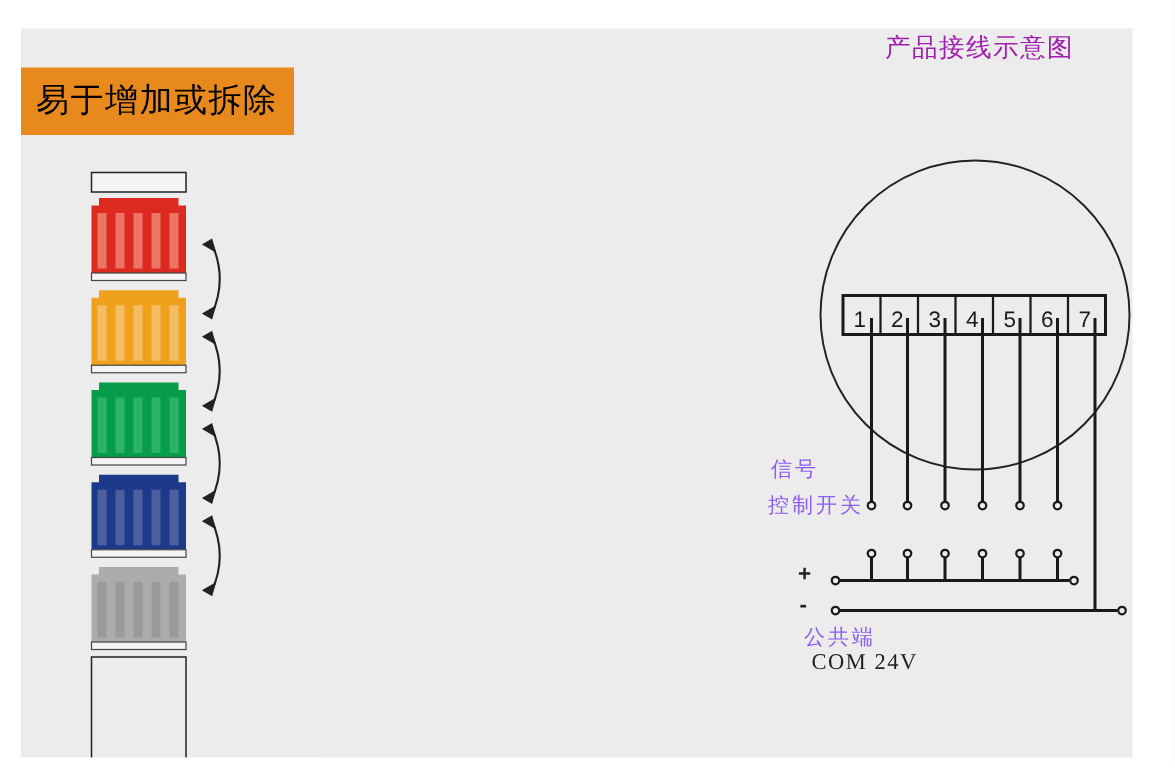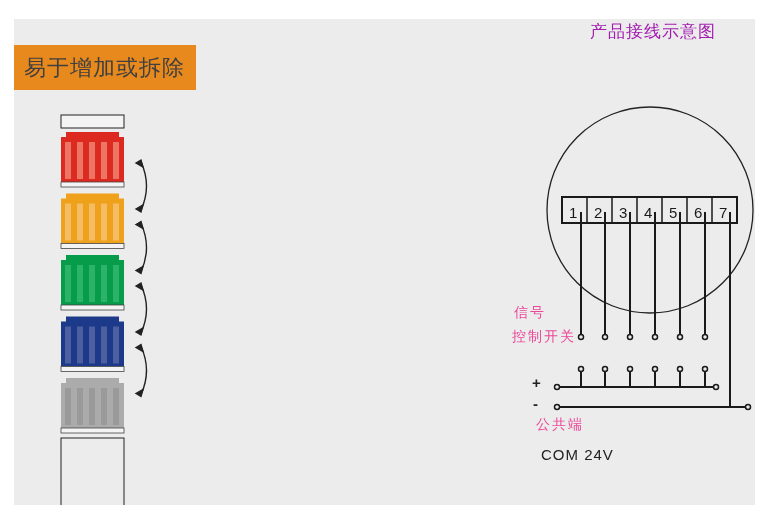--- a/index.html
+++ b/index.html
@@ -1,24 +1,24 @@
 <!DOCTYPE html>
 <html><head>
 <meta charset="utf-8">
 <style>
   html, body { margin: 0; padding: 0; background: #ffffff; }
   body { width: 783px; height: 514px; position: relative; overflow: hidden;
          font-family: "DejaVu Sans", "Liberation Sans", sans-serif; }
   .panel { position: absolute; left: 14px; top: 19px; width: 741px; height: 486px; background: #ececec; }
   .banner { position: absolute; left: 14px; top: 45px; width: 182px; height: 45px;
-            background: #e8891d; color: #404040; font-size: 22px; line-height: 45px;
+            background: #e8891d; color: #000000; font-size: 22px; line-height: 45px;
             padding-left: 10px; box-sizing: border-box; letter-spacing: 1px; }
   .title { position: absolute; left: 590px; top: 20px; font-size: 17px; color: #a21caf; letter-spacing: 1px; }
   svg { position: absolute; left: 0; top: 0; }
-  .lbl { position: absolute; font-size: 14px; color: #ec4899; letter-spacing: 2px; }
+  .lbl { position: absolute; font-size: 14px; color: #8b5cf6; letter-spacing: 2px; }
   .lbl-en { position: absolute; font-size: 15px; color: #222; font-family: "Liberation Sans", sans-serif; letter-spacing: 1px; }
 </style>
 </head>
 <body>
 
 <div class="panel"></div>
 
 <div class="banner">易于增加或拆除</div>
 <div class="title">产品接线示意图</div>
 
@@ -149,13 +149,13 @@
       <circle cx="557" cy="407" r="2.5" fill="#ececec" stroke-width="1.5"></circle>
       <circle cx="748" cy="407" r="2.5" fill="#ececec" stroke-width="1.5"></circle>
     </g>
 </svg>
 
 <div class="lbl" style="left:514px; top:304px;">信号</div>
 <div class="lbl" style="left:512px; top:328px;">控制开关</div>
 <div class="lbl-en" style="left:532px; top:374px; font-weight:bold;">+</div>
 <div class="lbl-en" style="left:533px; top:395px; font-weight:bold;">-</div>
 <div class="lbl" style="left:536px; top:416px;">公共端</div>
-<div class="lbl-en" style="left:541px; top:446px;">COM 24V</div>
+<div class="lbl-en" style="left:541px; top:434px;font-family:Liberation Serif, serif;">COM 24V</div>
 
 </body></html>

